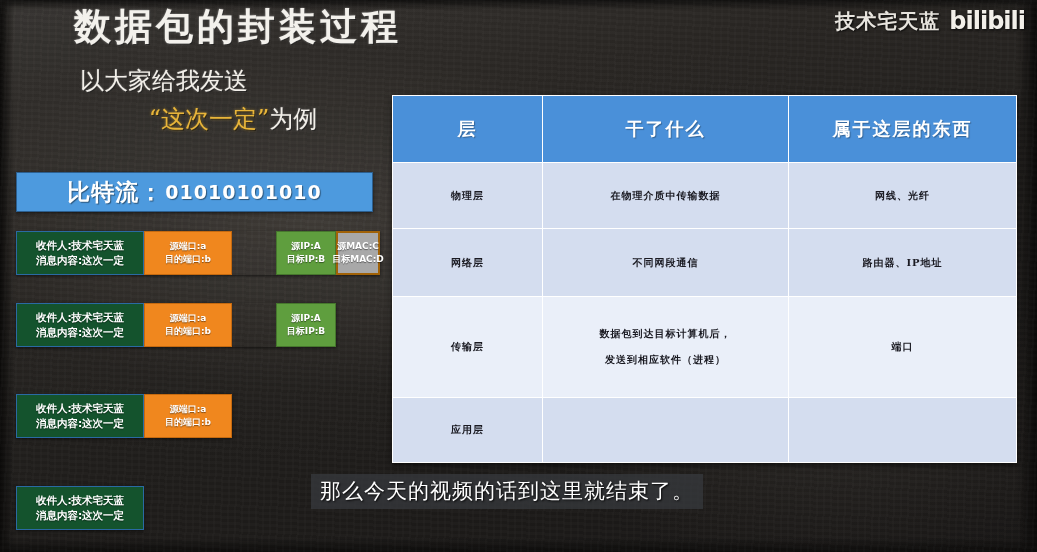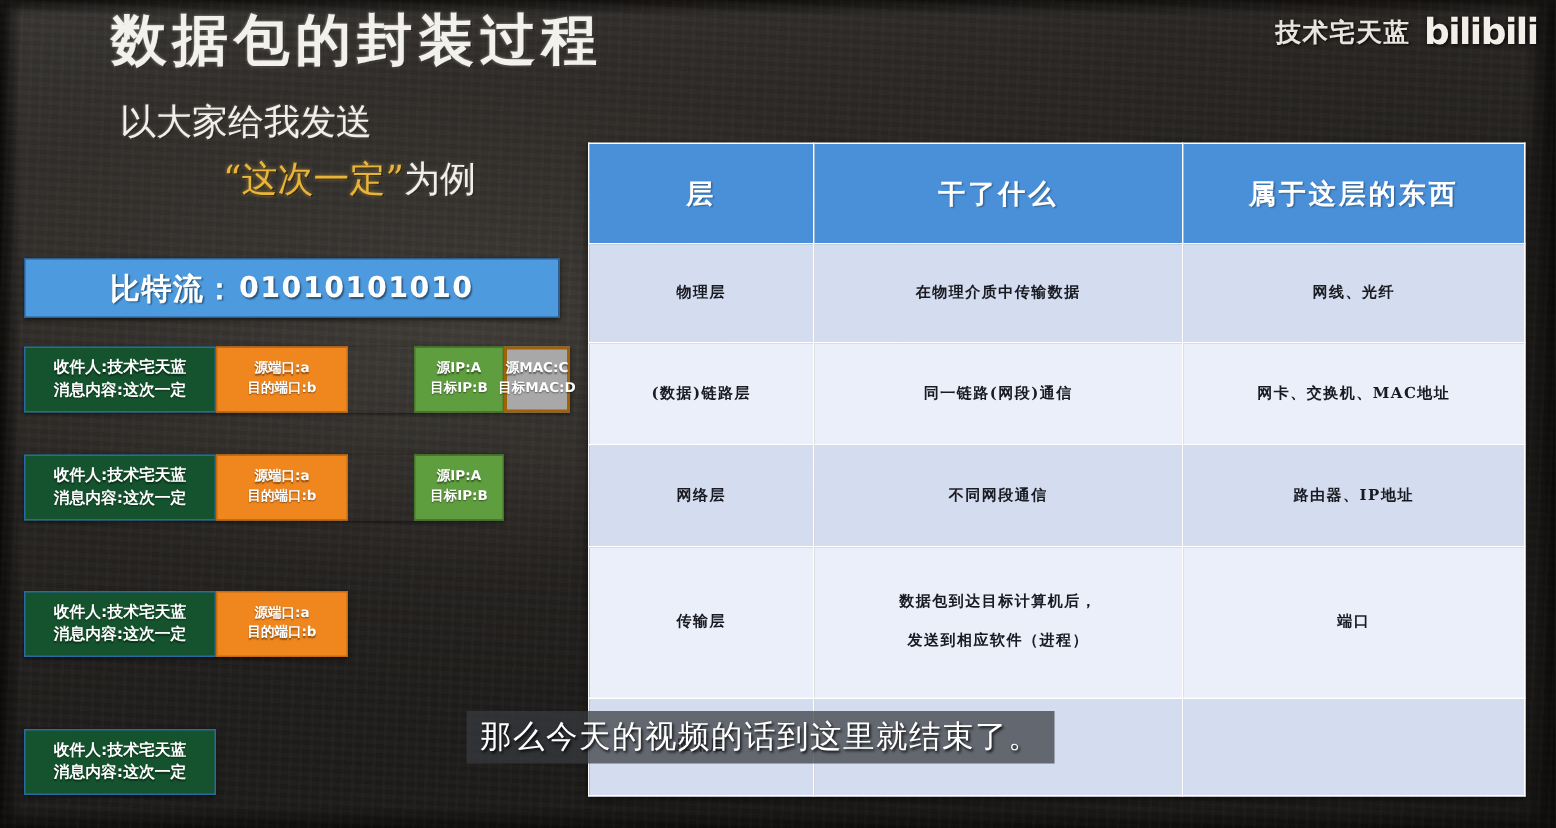--- a/index.html
+++ b/index.html
@@ -45,40 +45,40 @@
     font-size:24px;line-height:38px;color:#f2efe9;
     text-shadow:0 0 2px rgba(255,255,255,.4),1px 1px 0 rgba(0,0,0,.55);
   }
   #lead .l2{display:block;text-align:center;padding-left:6px;}
   #lead .hl{color:#e8b53a;text-shadow:0 0 3px rgba(232,181,58,.6),1px 1px 0 rgba(0,0,0,.6);}
 
   
   #watermark{right:12px;top:7px;display:flex;align-items:center;gap:9px;}
   #watermark .wm-text{
     font-family:Liberation Mono, monospace;
-    font-weight:bold;font-size:17px;color:#e7e4de;letter-spacing:1px;
+    font-weight:bold;font-size:20px;color:#e7e4de;letter-spacing:1px;
     text-shadow:1px 1px 2px rgba(0,0,0,.8);
   }
   #watermark .wm-logo{
     font-family:"DejaVu Sans","Liberation Sans",sans-serif;
     font-weight:bold;font-size:24px;color:#f2efe9;letter-spacing:-1px;
     text-shadow:1px 1px 3px rgba(0,0,0,.85);
   }
 
   
   #bitstream{
     left:16px;top:172px;width:355px;height:38px;
     background:#4d9ade;border:1px solid #2c5f8f;
     box-shadow:0 1px 3px rgba(0,0,0,.6);
     display:flex;align-items:center;justify-content:center;gap:2px;
     color:#ffffff;
   }
   #bitstream .bs-label{
     font-family:"DejaVu Serif","Liberation Serif",serif;
-    font-weight:bold;font-size:20px;letter-spacing:1px;
+    font-weight:bold;font-size:23px;letter-spacing:1px;
     text-shadow:1px 1px 1px rgba(0,0,0,.45);
   }
   #bitstream .bs-bits{
     font-family:"DejaVu Sans","Liberation Sans",sans-serif;
     font-weight:bold;font-size:19px;letter-spacing:1px;
     text-shadow:1px 1px 1px rgba(0,0,0,.45);
   }
 
   
   .packet{display:flex;align-items:stretch;height:44px;box-shadow:0 1px 3px rgba(0,0,0,.55);}
@@ -236,25 +236,20 @@
       <th>干了什么</th>
       <th>属于这层的东西</th>
     </tr>
   </thead>
   <tbody>
     <tr class="odd r1">
       <td>物理层</td>
       <td>在物理介质中传输数据</td>
       <td>网线、光纤</td>
     </tr>
-    <tr class="even r2">
-      <td>(数据)链路层</td>
-      <td>同一链路(网段)通信</td>
-      <td>网卡、交换机、MAC地址</td>
-    </tr>
     <tr class="odd r3">
       <td>网络层</td>
       <td>不同网段通信</td>
       <td>路由器、IP地址</td>
     </tr>
     <tr class="even r4">
       <td>传输层</td>
       <td>
         <div>数据包到达目标计算机后，</div>
         <div>发送到相应软件（进程）</div>

